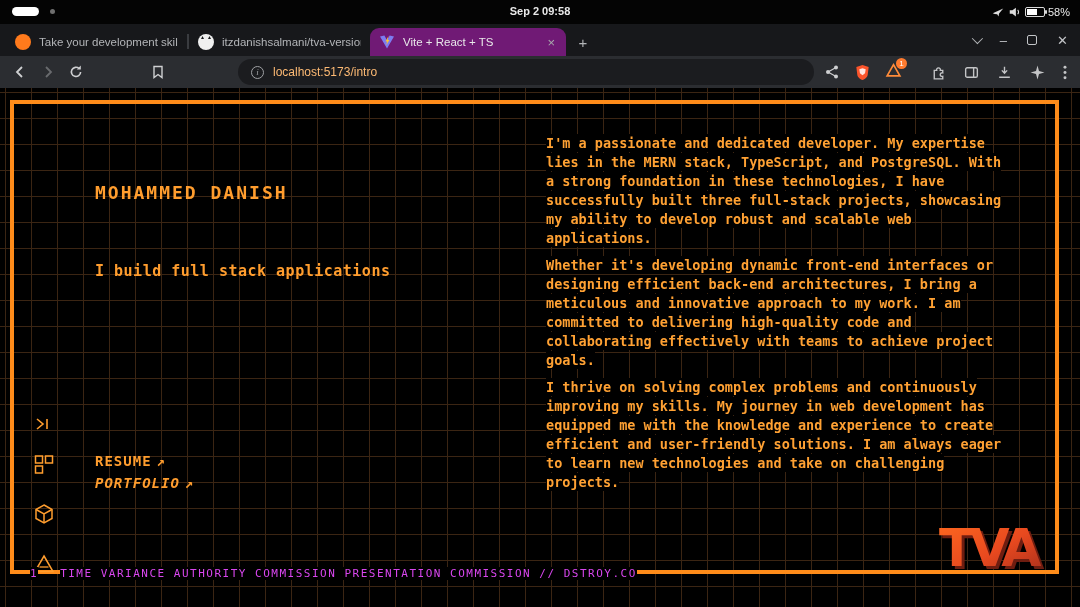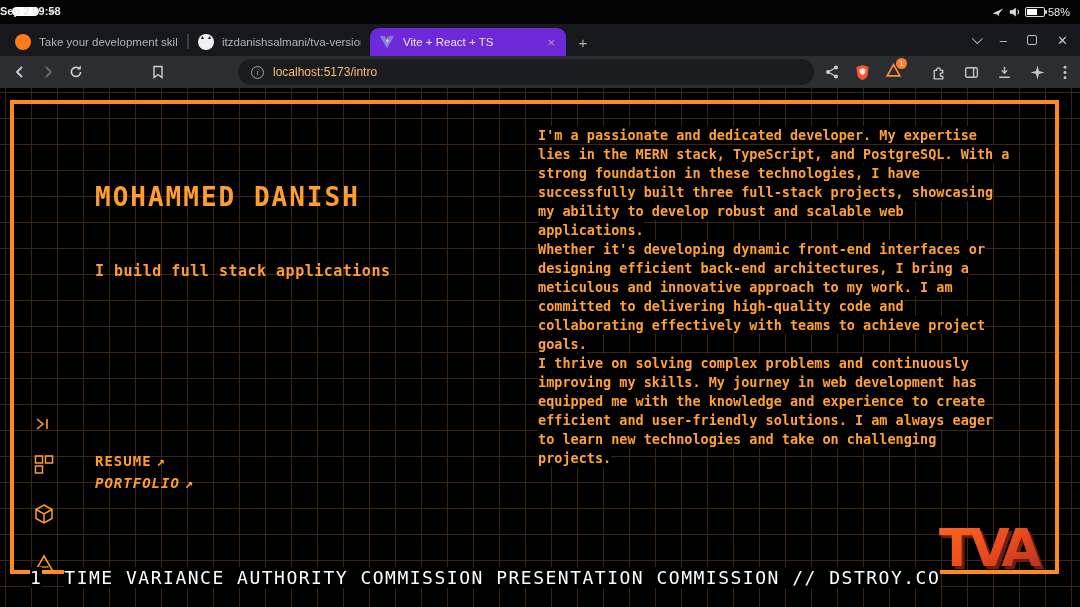--- a/index.html
+++ b/index.html
@@ -6,33 +6,33 @@
   html,body { width:1080px; height:607px; background:#000; overflow:hidden; }
   .screen { position:relative; width:1080px; height:607px; background:#000;
             font-family:"DejaVu Sans Mono", monospace; }
 
   
   .sysbar { position:absolute; top:0; left:0; width:1080px; height:24px; background:#040404;
             color:#e9e9e9; font-family:"Liberation Sans", sans-serif; font-size:11px; }
   .ws { position:absolute; left:12px; top:7px; display:flex; align-items:center; gap:11px; }
   .ws-pill { width:27px; height:9px; border-radius:5px; background:#ffffff; }
   .ws-dot { width:5px; height:5px; border-radius:50%; background:#6f6f6f; }
-  .clock { position:absolute; left:0; right:0; top:5px; font-weight:bold; }
+  .clock { position:absolute; left:0; right:0; top:5px; text-align:center; font-weight:bold; }
   .sys-right { position:absolute; right:10px; top:0; height:24px; display:flex; align-items:center; gap:3px; }
   .battery { width:20px; height:10px; border:1px solid #d9d9d9; border-radius:2px; position:relative; }
   .battery::after { content:""; position:absolute; right:-3px; top:2px; width:2px; height:4px; background:#d9d9d9; border-radius:1px; }
   .battery-fill { position:absolute; left:1px; top:1px; bottom:1px; width:58%; background:#fff; }
 
   
   .tabbar { position:absolute; top:24px; left:0; width:1080px; height:32px; background:#17181b;
             display:flex; align-items:flex-end; font-family:"Liberation Sans", sans-serif; }
   .tab { width:181px; height:28px; display:flex; align-items:center; gap:8px; padding:0 9px;
          color:#b3b5b8; font-size:11.5px; white-space:nowrap; overflow:hidden; cursor:default; }
   .tab .tab-label { overflow:hidden; text-overflow:clip; white-space:nowrap; flex:1; }
-  .tab.active { background:#6d28d9; border-radius:9px 9px 0 0; color:#e8e9ea; width:196px; }
+  .tab.active { background:#701a75; border-radius:9px 9px 0 0; color:#e8e9ea; width:196px; }
   .tab-sep { width:1px; height:15px; background:#3a3c40; margin-bottom:7px; }
   .favicon { width:16px; height:16px; flex:0 0 16px; border-radius:50%; position:relative; }
   .fav-orange { background:#ff7a1c; }
   .fav-blue { background:#2d7ff9; border-radius:4px; }
   .fav-github { background:#f0f0f0; }
   .fav-github::before { content:""; position:absolute; left:3px; top:2px; width:3px; height:3px; background:#17181b; clip-path:polygon(0 100%,50% 0,100% 100%); }
   .fav-github::after  { content:""; position:absolute; right:3px; top:2px; width:3px; height:3px; background:#17181b; clip-path:polygon(0 100%,50% 0,100% 100%); }
   .tab-close { color:#a7a9ac; font-size:13px; padding:0 2px; }
   .newtab { width:26px; height:26px; margin:0 0 1px 4px; display:flex; align-items:center; justify-content:center;
             color:#b3b5b8; font-size:15px; border-radius:50%; }
@@ -59,43 +59,43 @@
   .nav-right { margin-left:auto; display:flex; align-items:center; gap:16px; margin-right:12px; }
 
   
   .viewport { position:absolute; top:88px; left:0; width:1080px; height:519px; background:#000;
       background-image:
         linear-gradient(#3b2513 1px, transparent 1px),
         linear-gradient(90deg, #3b2513 1px, transparent 1px);
       background-size:26px 26px; background-position:5px 4px; }
   .frame { position:absolute; left:10px; top:12px; width:1049px; height:474px; border:4px solid #ff8c1a; }
 
-  .name { position:absolute; left:95px; top:94px; font-size:26px; font-weight:bold;
+  .name { position:absolute; left:95px; top:94px; font-size:18px; font-weight:bold;
           letter-spacing:2px; color:#ff9d2e; white-space:nowrap; }
   .typed { position:absolute; left:95px; top:140px; font-size:15px; font-weight:bold;
            letter-spacing:0.5px; color:#ff9d2e; white-space:nowrap; }
   .tagline { position:absolute; left:95px; top:174px; font-size:15px; font-weight:bold;
              letter-spacing:0.5px; color:#ff9d2e; white-space:nowrap; }
 
   .link { position:absolute; left:95px; font-size:14px; font-weight:bold; letter-spacing:1px;
           color:#ff9d2e; white-space:nowrap; cursor:pointer; display:flex; gap:5px; align-items:baseline;margin-top:14px; }
   .link-resume { top:351px; } .link-portfolio { top:373px;font-style:italic; }
   .link .arr { font-size:14px; }
 
   .side-icons { position:absolute; left:32px; top:324px; display:flex; flex-direction:column; gap:8px; }
   .side-ic { width:24px; height:24px; margin-bottom:8px; }
   .side-ic.gap { margin-top:10px; }
 
   .about { position:absolute; left:538px; top:38px; width:474px; font-size:13.5px; line-height:19px;
            font-weight:bold; color:#ffa133; }
-  .about p { margin:0; }
+  .about p { margin:8px; }
   .hl { background:#000; padding:1px 0; -webkit-box-decoration-break:clone; box-decoration-break:clone; }
 
-  .pfooter { position:absolute; left:30px; top:479px; font-size:18px; letter-spacing:1.5px;
-             color:#ffffff; white-space:nowrap; }
+  .pfooter { position:absolute; left:30px; top:479px; font-size:11px; letter-spacing:1.5px;
+             color:#d946ef; white-space:nowrap; }
   .pfooter .fnum { margin-right:22px; background:#000; }
   .pfooter .ftxt { background:#000; }
 
   .tva-logo { position:absolute; left:938px; top:432px; }
 </style>
 </head>
 <body>
 
 <div class="screen">
 

